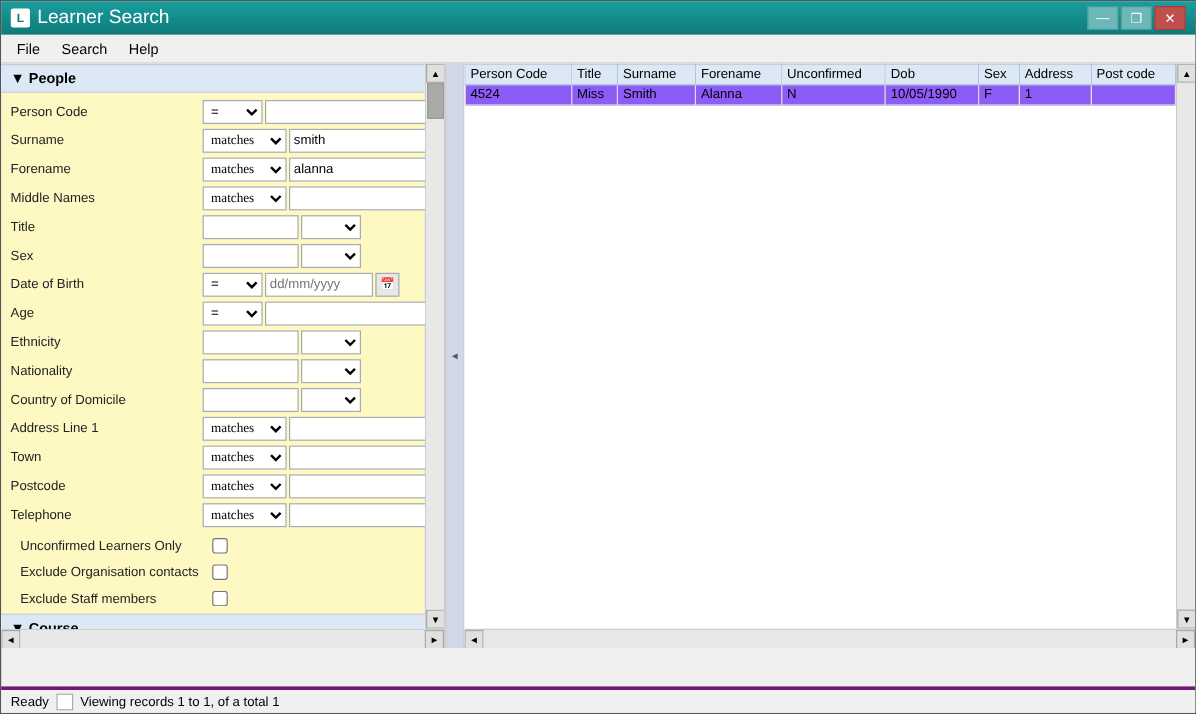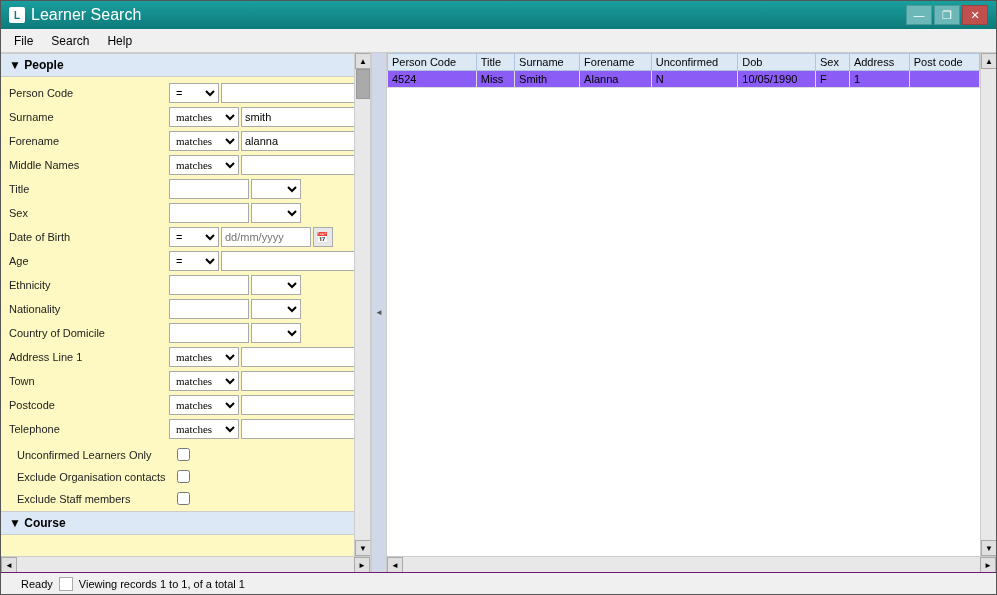--- a/index.html
+++ b/index.html
@@ -208,28 +208,29 @@
       border: 1px solid #aaa;
       display: flex;
       align-items: center;
       justify-content: center;
       font-size: 8px;
       cursor: pointer;
       flex-shrink: 0;
     }
     .status-bar {
       background: #f0f0f0;
-      border-top: 1px solid #701a75;
-      padding: 2px 20px;
+      border-top: 3px solid #701a75;
+      padding: 2px 8px;
       display: flex;
       align-items: center;
       gap: 6px;
       font-size: 11px;
       height: 22px;
       flex-shrink: 0;
+      margin-top: 32px;
     }
     .status-led {
       width: 14px;
       height: 14px;
       background: white;
       border: 1px solid #aaa;
     }
     .right-scrollbar-area {
       display: flex;
       flex-direction: column;

